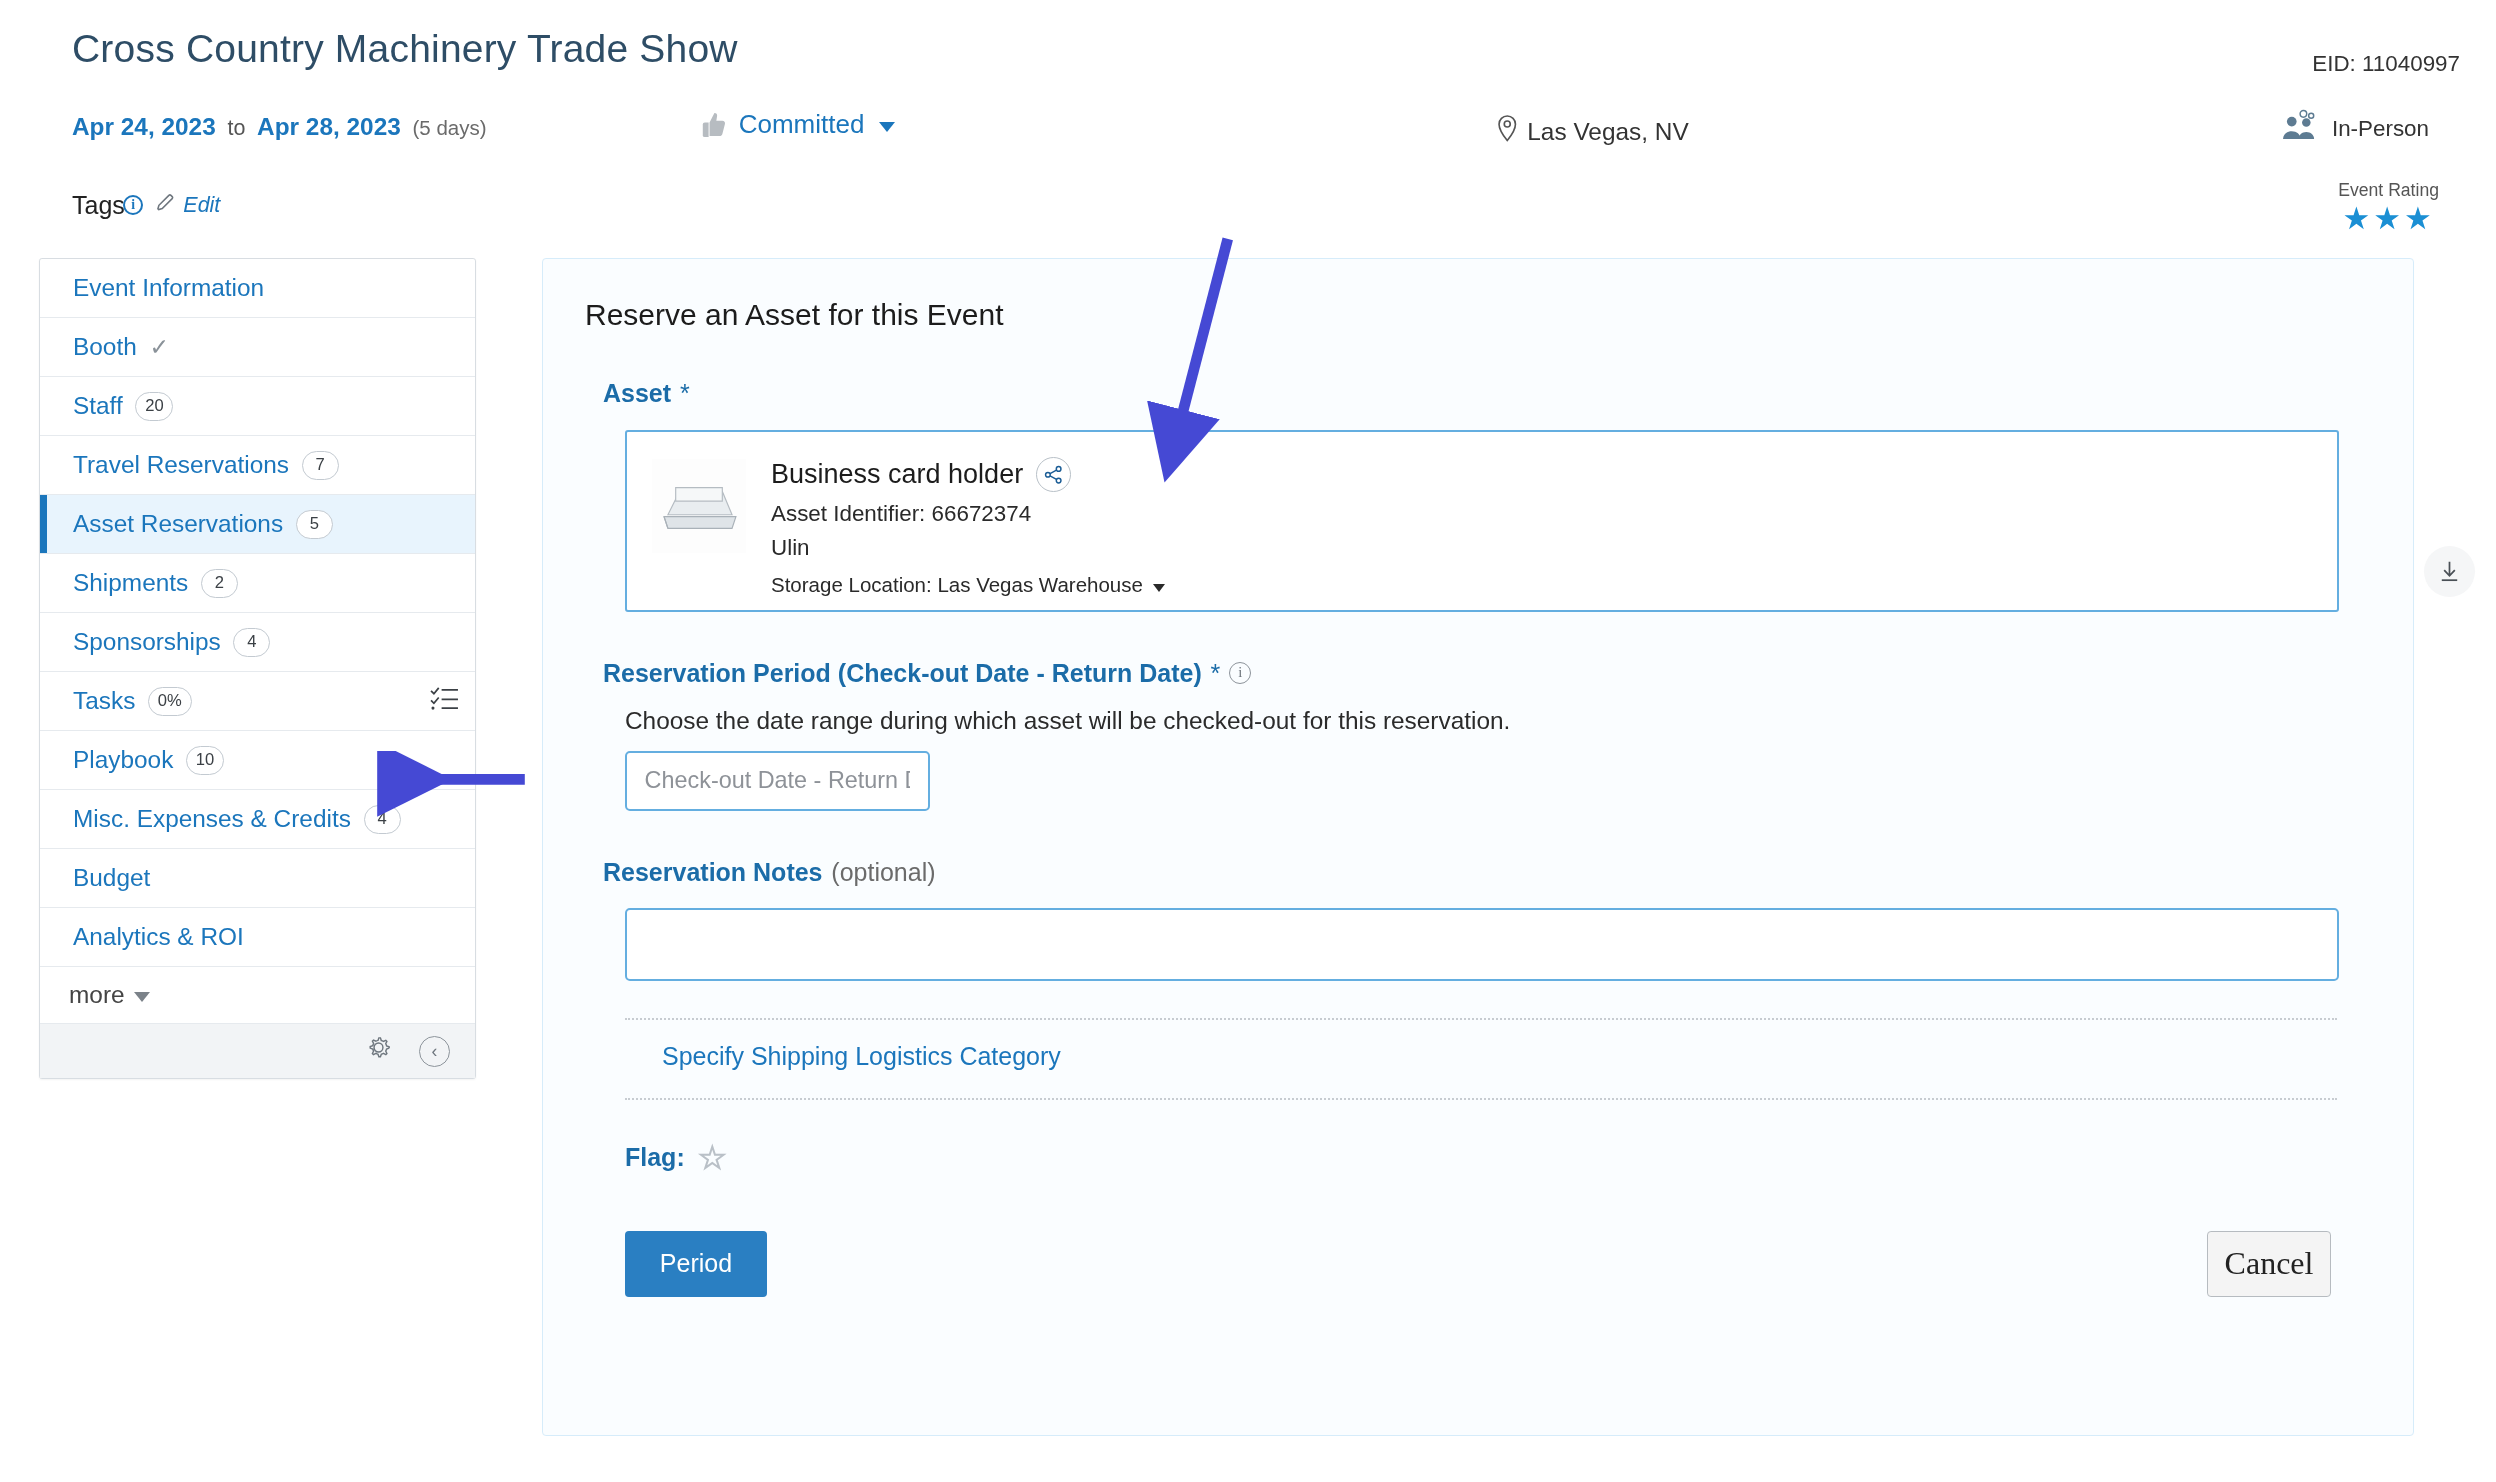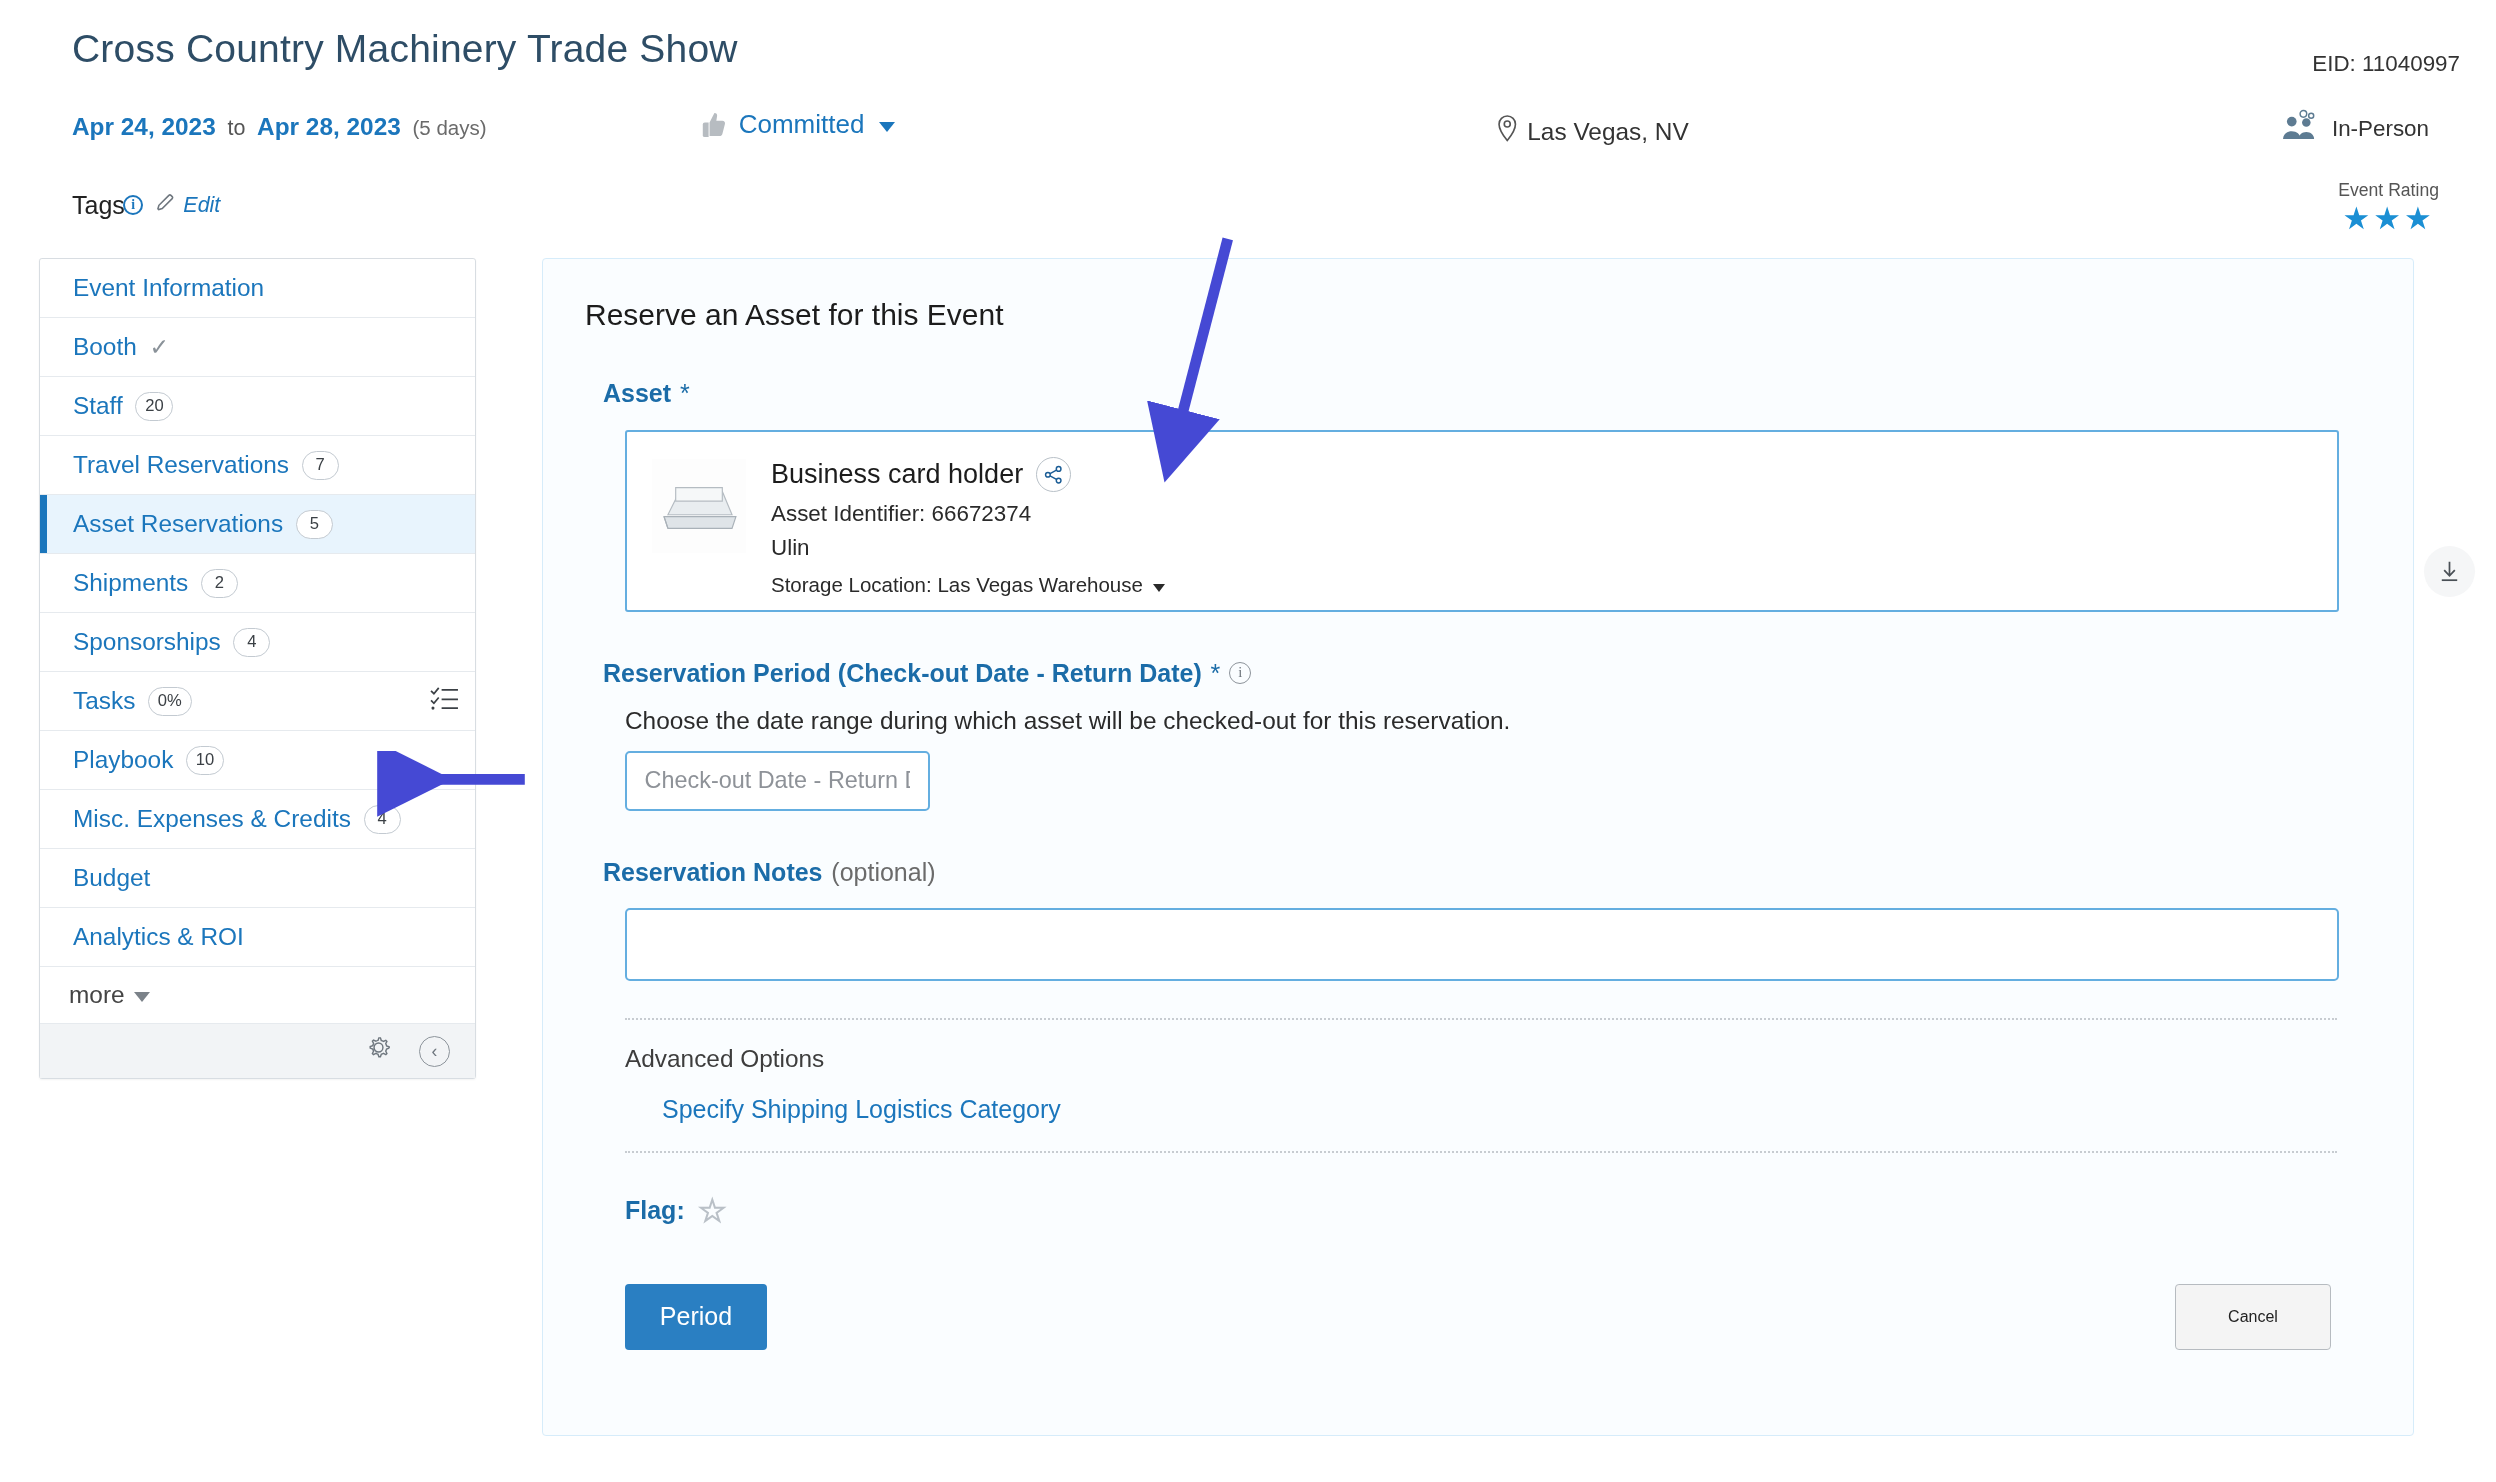--- a/index.html
+++ b/index.html
@@ -291,25 +291,25 @@
     display: flex; align-items: center; justify-content: space-between;
   }
   .btn-submit {
     width: 142px; height: 66px;
     background: #2a7fc2; color: #fff;
     border: none; border-radius: 3.9px;
     font-size: 25px; cursor: pointer;
     font-family: "Liberation Sans", sans-serif;
   }
   .btn-cancel {
-    width: 156px; height: 66px;
+    width: 124px; height: 66px;
     background: #f4f4f4; color: #222;
     border: 1px solid #b6bbc0; border-radius: 3.9px;
-    font-size: 16px; cursor: pointer;
-    font-family: Liberation Sans, sans-serif;
+    font-size: 32px; cursor: pointer;
+    font-family: Liberation Serif, serif;
   }
 
   
   .download-btn {
     position: absolute;
     left: 2424px; top: 288px;
     width: 51px; height: 51px;
     border-radius: 50%;
     background: #f5f6f7;
     display: flex; align-items: center; justify-content: center;
@@ -525,21 +525,20 @@
 
     <div class="field-label">
       <span>Reservation Notes</span>
       <span class="optional">(optional)</span>
     </div>
 
     <input class="notes-input" type="text" value="" style="">
 
     <div class="divider"></div>
 
-    <div class="adv-label">Advanced Options</div>
 
     <div class="adv-link">Specify Shipping Logistics Category</div>
 
     <div class="divider2"></div>
 
     <div class="flag-row">
       <span>Flag:</span>
       <span class="flag-star">☆</span>
     </div>
 

